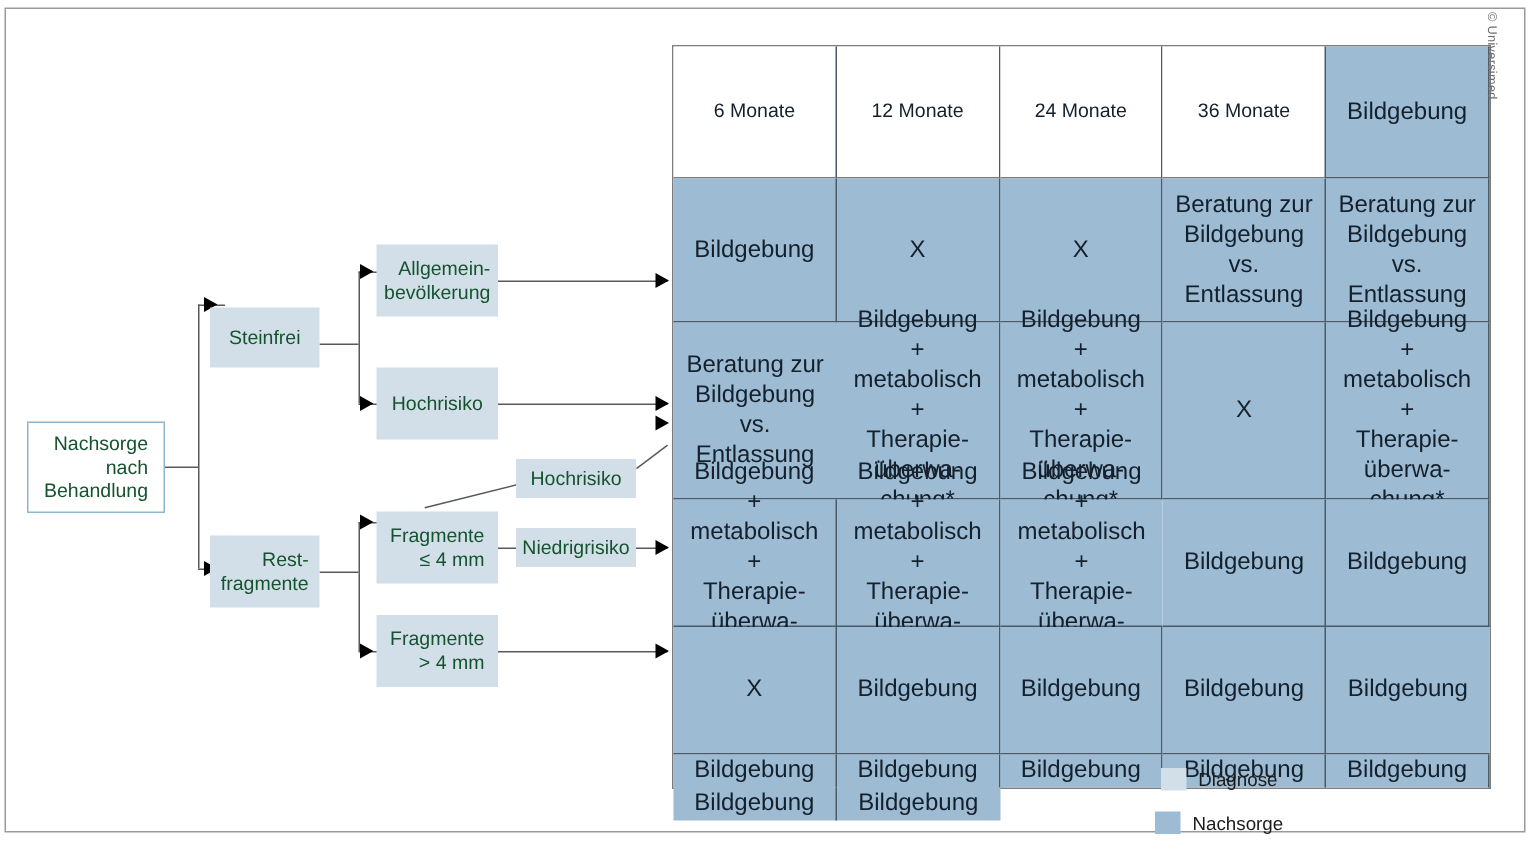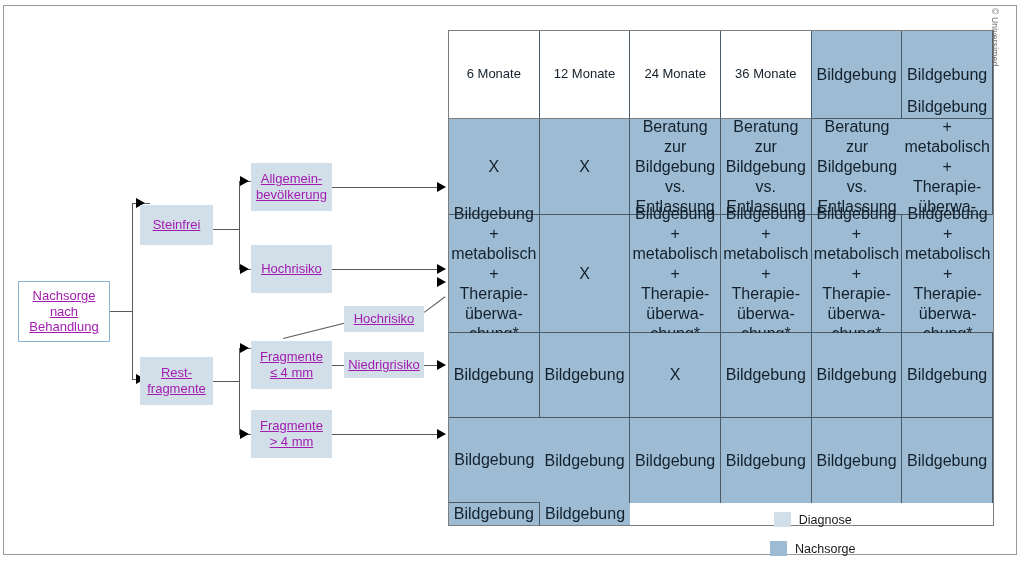--- a/index.html
+++ b/index.html
@@ -23,29 +23,28 @@
     pointer-events:none;
   }
 
   
   .node{
     position:absolute;
     box-sizing:border-box;
     display:flex;
     align-items:center;
     justify-content:center;
-    text-align:center;
-    color:#a21caf;
+    text-align:right;
+    color:#14532d;
     font-size:13px;
     line-height:1.22;
     background:#d2dfe9;
     border:none;
     padding:2px 3px;
     white-space:pre-line;
-    text-decoration:underline;
   }
   .node.root{
     background:#ffffff;
     border:1px solid #8fb4cf;
   }
 
   
   .ln{position:absolute;background:#59595b;}
   .ln.h{height:1px;}
   .ln.v{width:1px;}
@@ -59,21 +58,21 @@
   .diag{position:absolute;transform-origin:0 0;height:1px;background:#59595b;}
 
   
   #grid{
     position:absolute;
     left:448px;top:30px;
     width:546px;height:496px;
     border:1px solid #7d7d7d;
     box-sizing:border-box;
     display:grid;
-    grid-template-columns:repeat(6,1fr);
+    grid-template-columns:repeat(5,1fr);
     grid-template-rows:88px 96px 118px 85px 85px;
   }
   .cell{
     box-sizing:border-box;
     border-right:1px solid #4a5a66;
     border-bottom:1px solid #4a5a66;
     display:flex;
     align-items:center;
     justify-content:center;
     text-align:center;

